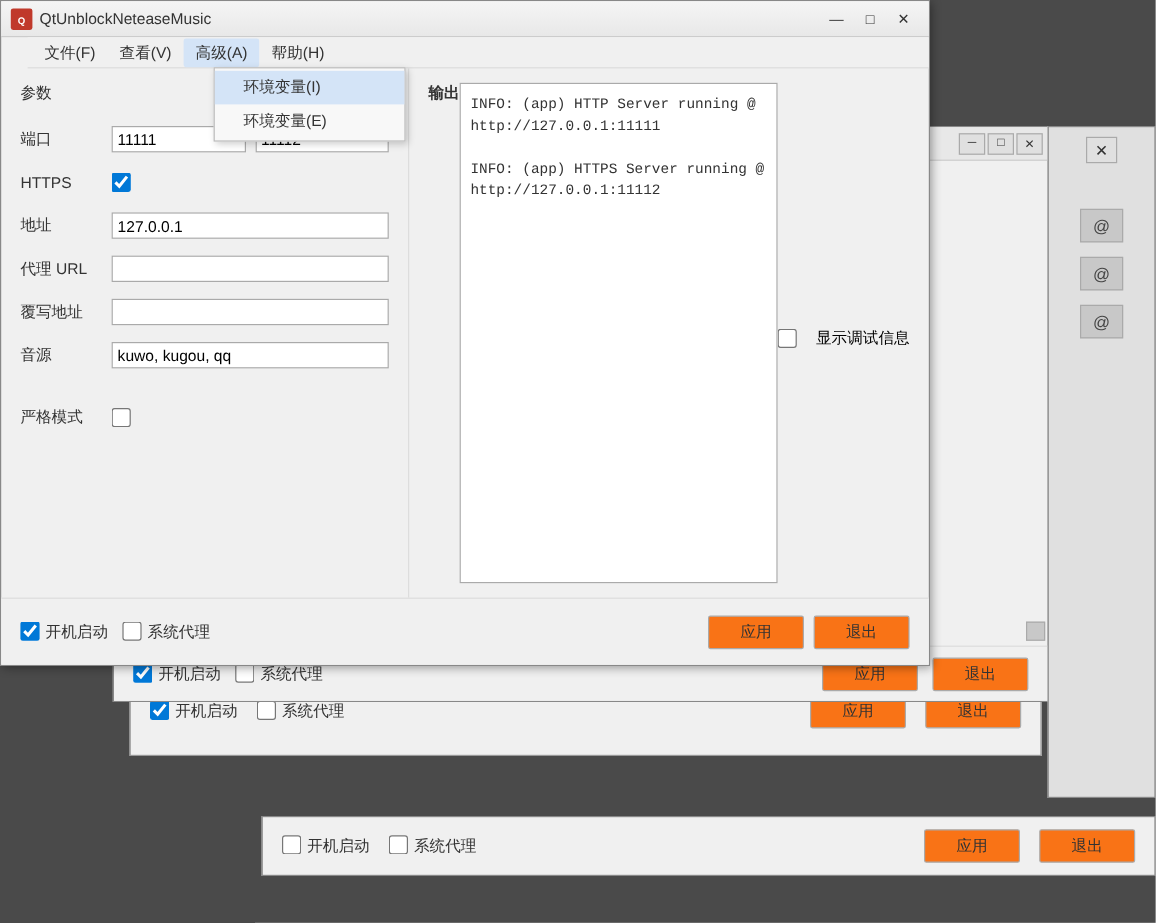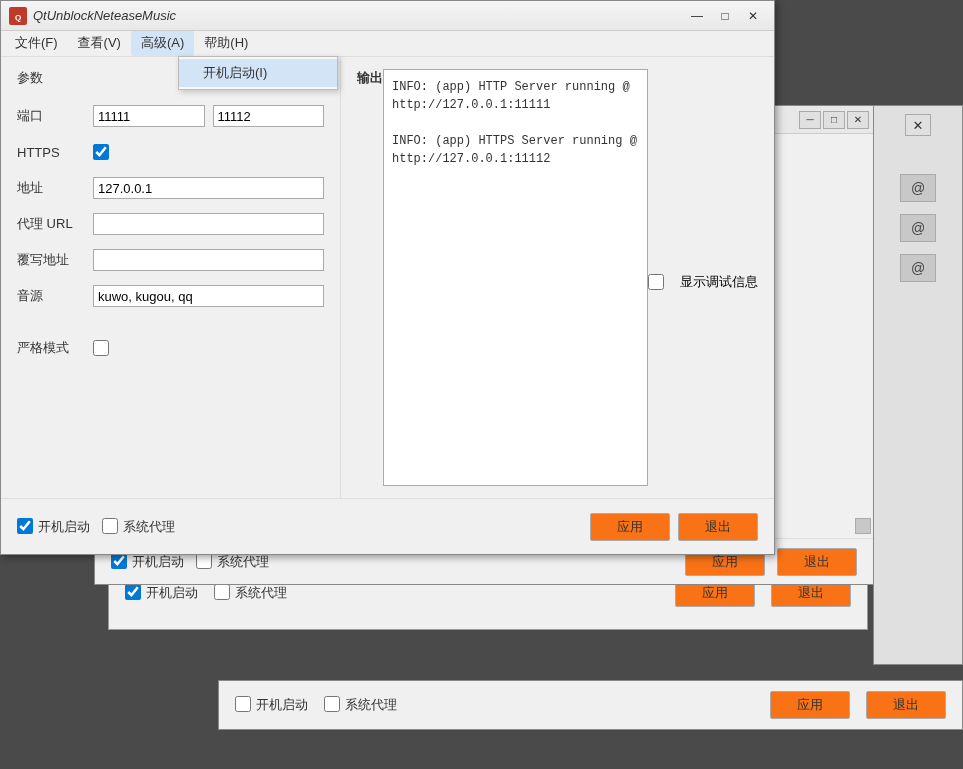--- a/index.html
+++ b/index.html
@@ -111,21 +111,20 @@
       justify-content: center;
       color: white;
       font-size: 10px;
       font-weight: bold;
     }
 
     .titlebar-title {
       flex: 1;
       font-size: 13px;
       color: #333;
-      font-style: italic;
     }
 
     .titlebar-btn {
       width: 26px;
       height: 20px;
       display: flex;
       align-items: center;
       justify-content: center;
       cursor: pointer;
       font-size: 12px;
@@ -134,21 +133,23 @@
       background: transparent;
       margin-left: 2px;
     }
 
     
     .menubar {
       background: #f0f0f0;
       border-bottom: 1px solid #ddd;
       height: 26px;
       display: flex;
+      align-items: center;
       padding: 0 4px;
+      margin-left: 22px;
     }
 
     .menu-item {
       padding: 3px 10px;
       cursor: pointer;
       font-size: 13px;
       color: #333;
       border-radius: 2px;
     }
 
@@ -602,14 +603,15 @@
       </label>
     </div>
     <div class="bottom-right">
       <button class="btn">应用</button>
       <button class="btn">退出</button>
     </div>
   </div>
 </div>
 
 <div class="dropdown-menu">
-  <div class="dropdown-item highlighted">开机启动(I)</div>
+  <div class="dropdown-item highlighted">环境变量(I)</div>
+  <div class="dropdown-item">环境变量(E)</div>
 </div>
 
 </body></html>

